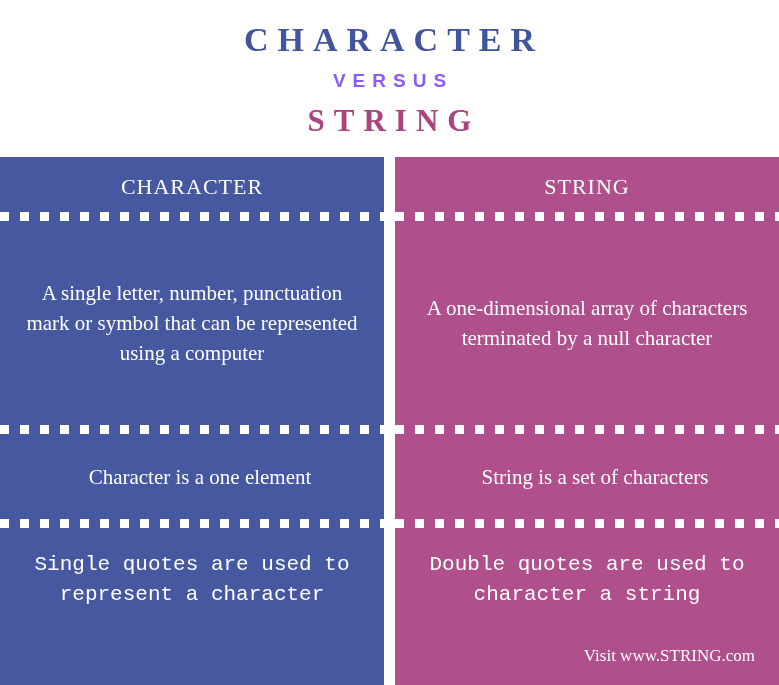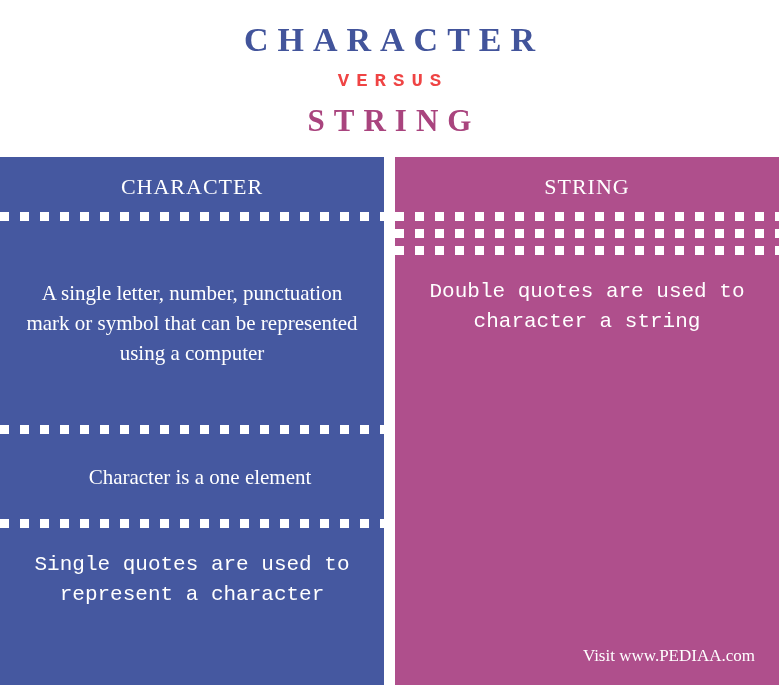--- a/index.html
+++ b/index.html
@@ -44,22 +44,22 @@
     font-family: "Liberation Serif", "DejaVu Serif", serif;
   }
   .title-versus {
     margin: 0;
     padding-top: 9px;
     font-size: 19px;
     line-height: 24px;
     font-weight: 700;
     letter-spacing: 7px;
     text-indent: 7px;
-    color: #ef4444;
-    font-family: Liberation Mono, monospace;
+    color: #8b5cf6;
+    font-family: Liberation Sans, sans-serif;
   }
   .title-sub {
     margin: 0;
     padding-top: 9px;
     font-size: 31px;
     line-height: 38px;
     font-weight: 700;
     letter-spacing: 9px;
     text-indent: 9px;
     color: #A9447E;
@@ -175,23 +175,29 @@
       </div>
       <div class="spacer"></div>
       <div class="footer-note empty"></div>
     </div>
 
     <div class="col-gap"></div>
 
     <div class="column right">
       <div class="col-header">STRING</div>
       <div class="divider"></div>
-      <div class="divider"></div>
+      <div class="cell row1">
+        <p>A one-dimensional array of characters terminated by a null character</p>
+      </div>
+      <div class="divider"></div>
+      <div class="cell row2">
+        <p>String is a set of characters</p>
+      </div>
       <div class="divider"></div>
       <div class="cell row3">
         <p>Double quotes are used to character a string</p>
       </div>
       <div class="spacer"></div>
-      <div class="footer-note">Visit www.PEDIAA.com</div>
+      <div class="footer-note">Visit www.STRING.com</div>
     </div>
 
   </div>
 </div>
 
 </body></html>

